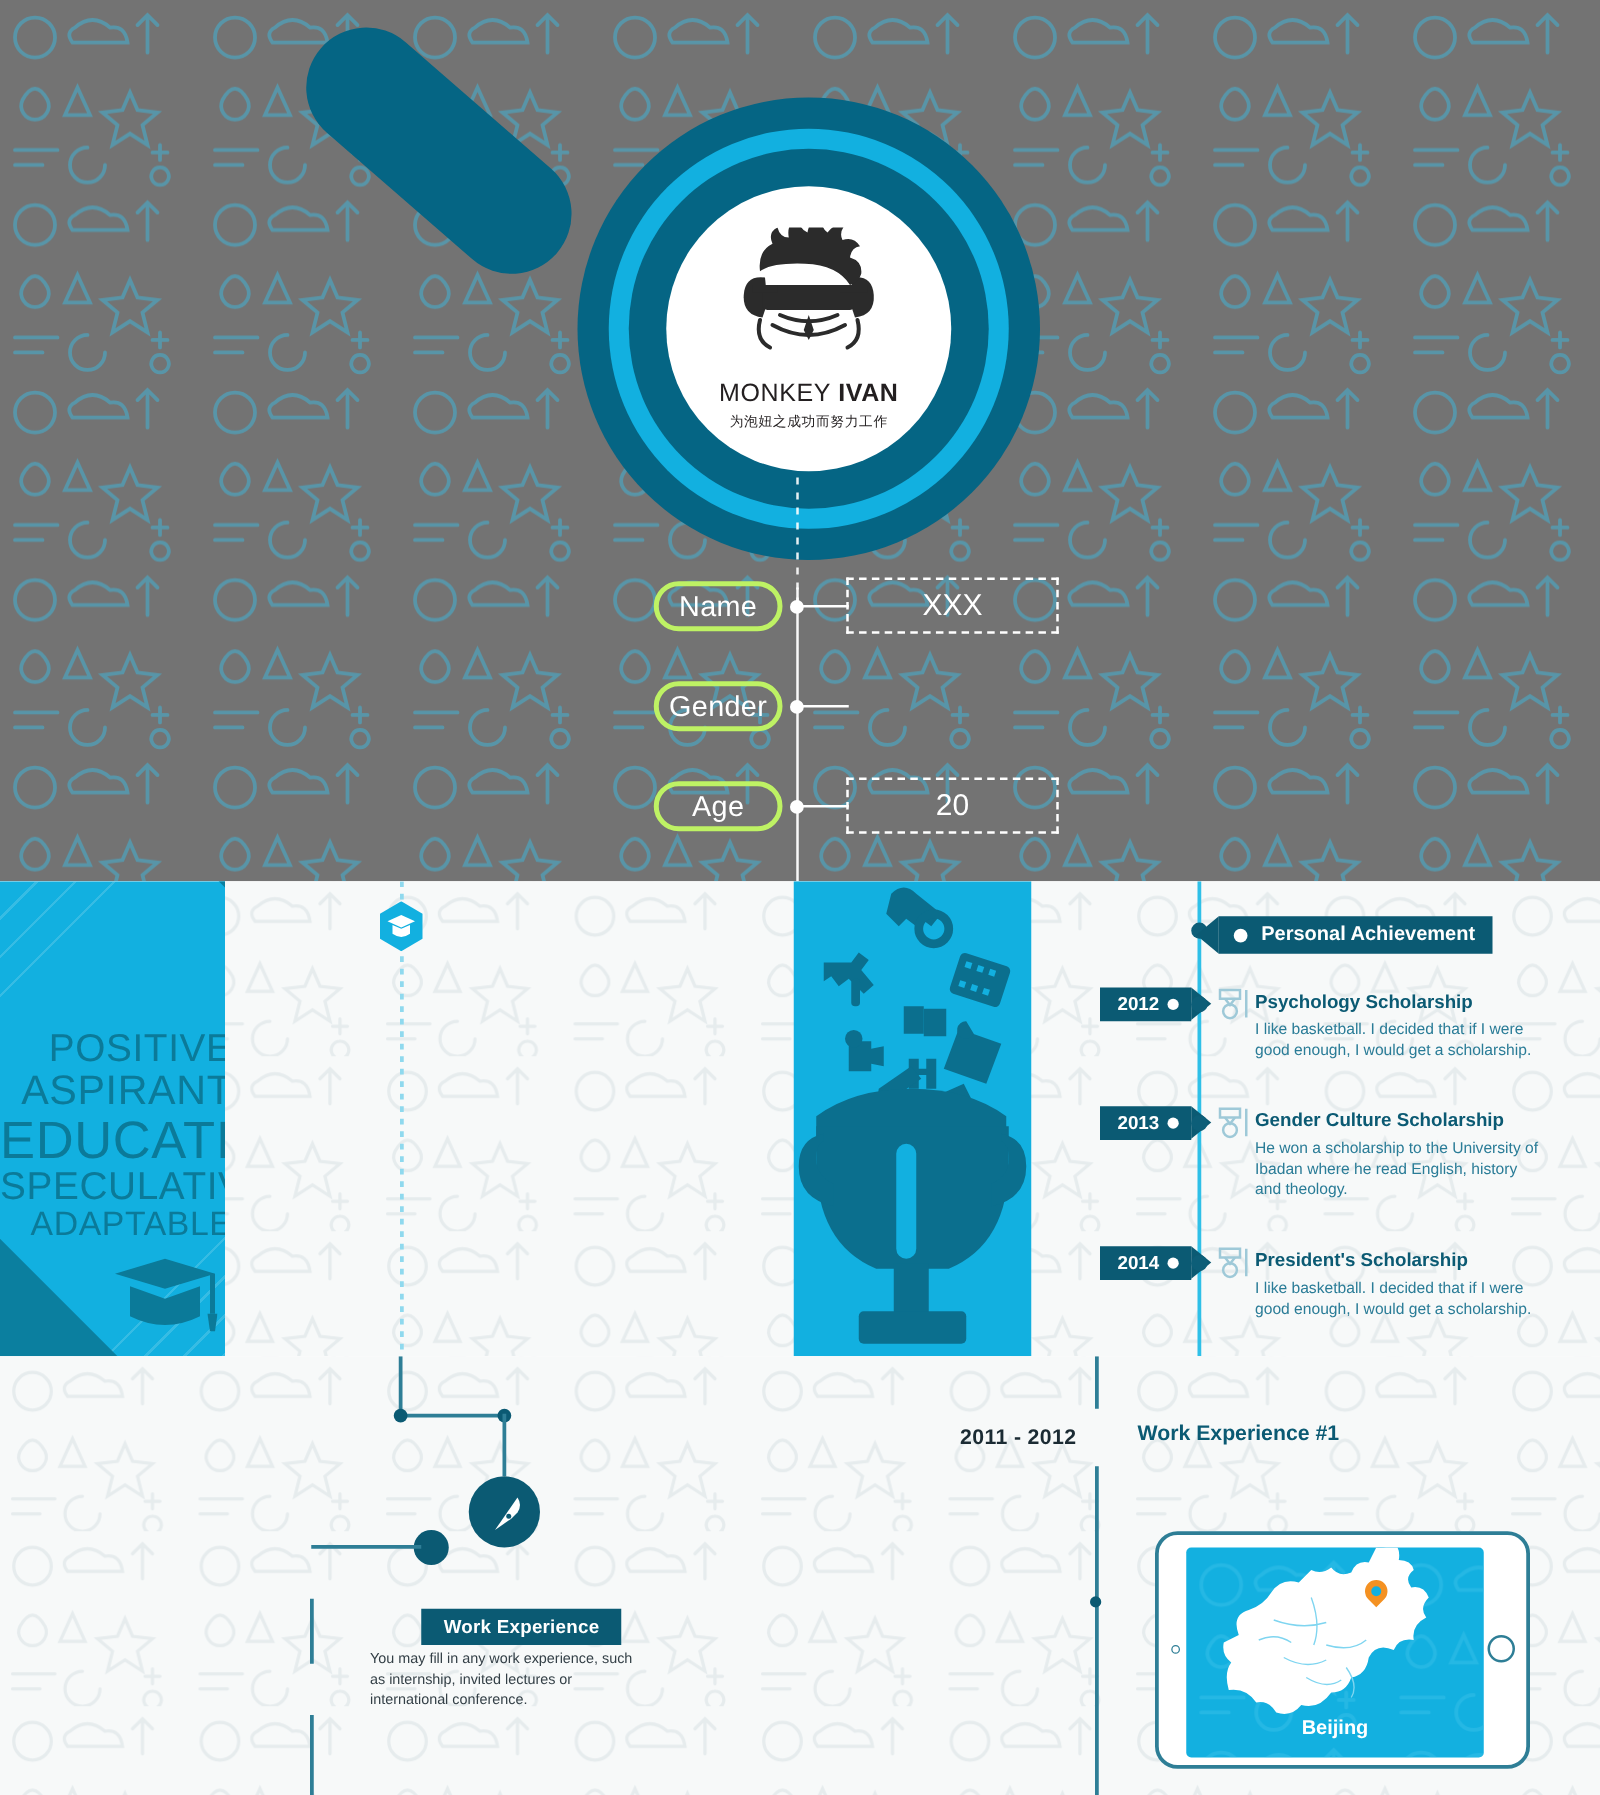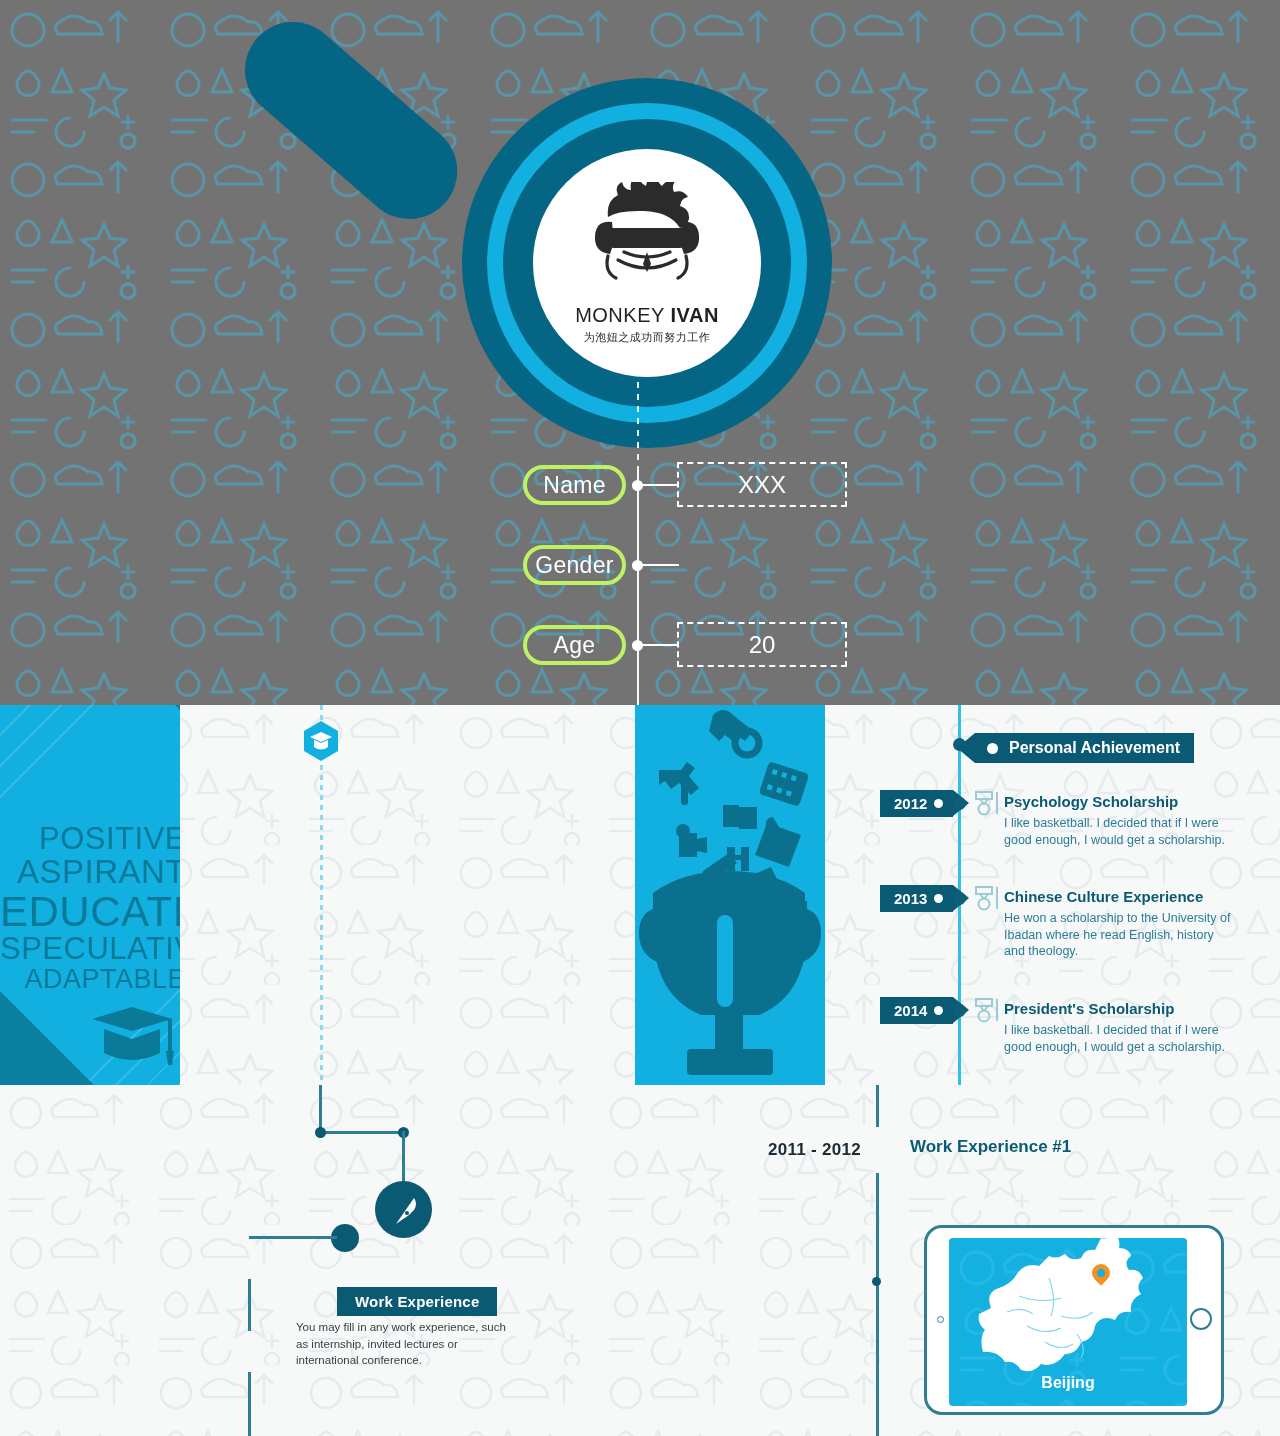--- a/index.html
+++ b/index.html
@@ -435,21 +435,21 @@
     </div>
     <div class="ach-dot" style="left:953px; top:187px;"></div>
     <svg class="medal" style="left:972px; top:180px;" width="28" height="26" viewBox="0 0 28 26">
       <g fill="none" stroke="#9ec9d8" stroke-width="2">
         <path d="M4 2 h16 v7 h-16z"></path>
           <path d="M8 9 l4 5 4 -5"></path>
         <circle cx="12" cy="19" r="5.5"></circle>
           <path d="M25 2 v22"></path>
       </g>
     </svg>
-    <div class="ach-title" style="left:1004px; top:183px;">Chinese Culture Experience</div>
+    <div class="ach-title" style="left:1004px; top:183px;">Gender Culture Scholarship</div>
     <div class="ach-desc" style="left:1004px; top:205px;">He won a scholarship to the University of Ibadan where he read English, history and theology.</div>
 
     <div class="yeartag" style="left:880px; top:292px;">
       <span>2014</span>
       <span class="ydot"></span>
     </div>
     <div class="ach-dot" style="left:953px; top:299px;"></div>
     <svg class="medal" style="left:972px; top:292px;" width="28" height="26" viewBox="0 0 28 26">
       <g fill="none" stroke="#9ec9d8" stroke-width="2">
         <path d="M4 2 h16 v7 h-16z"></path>

